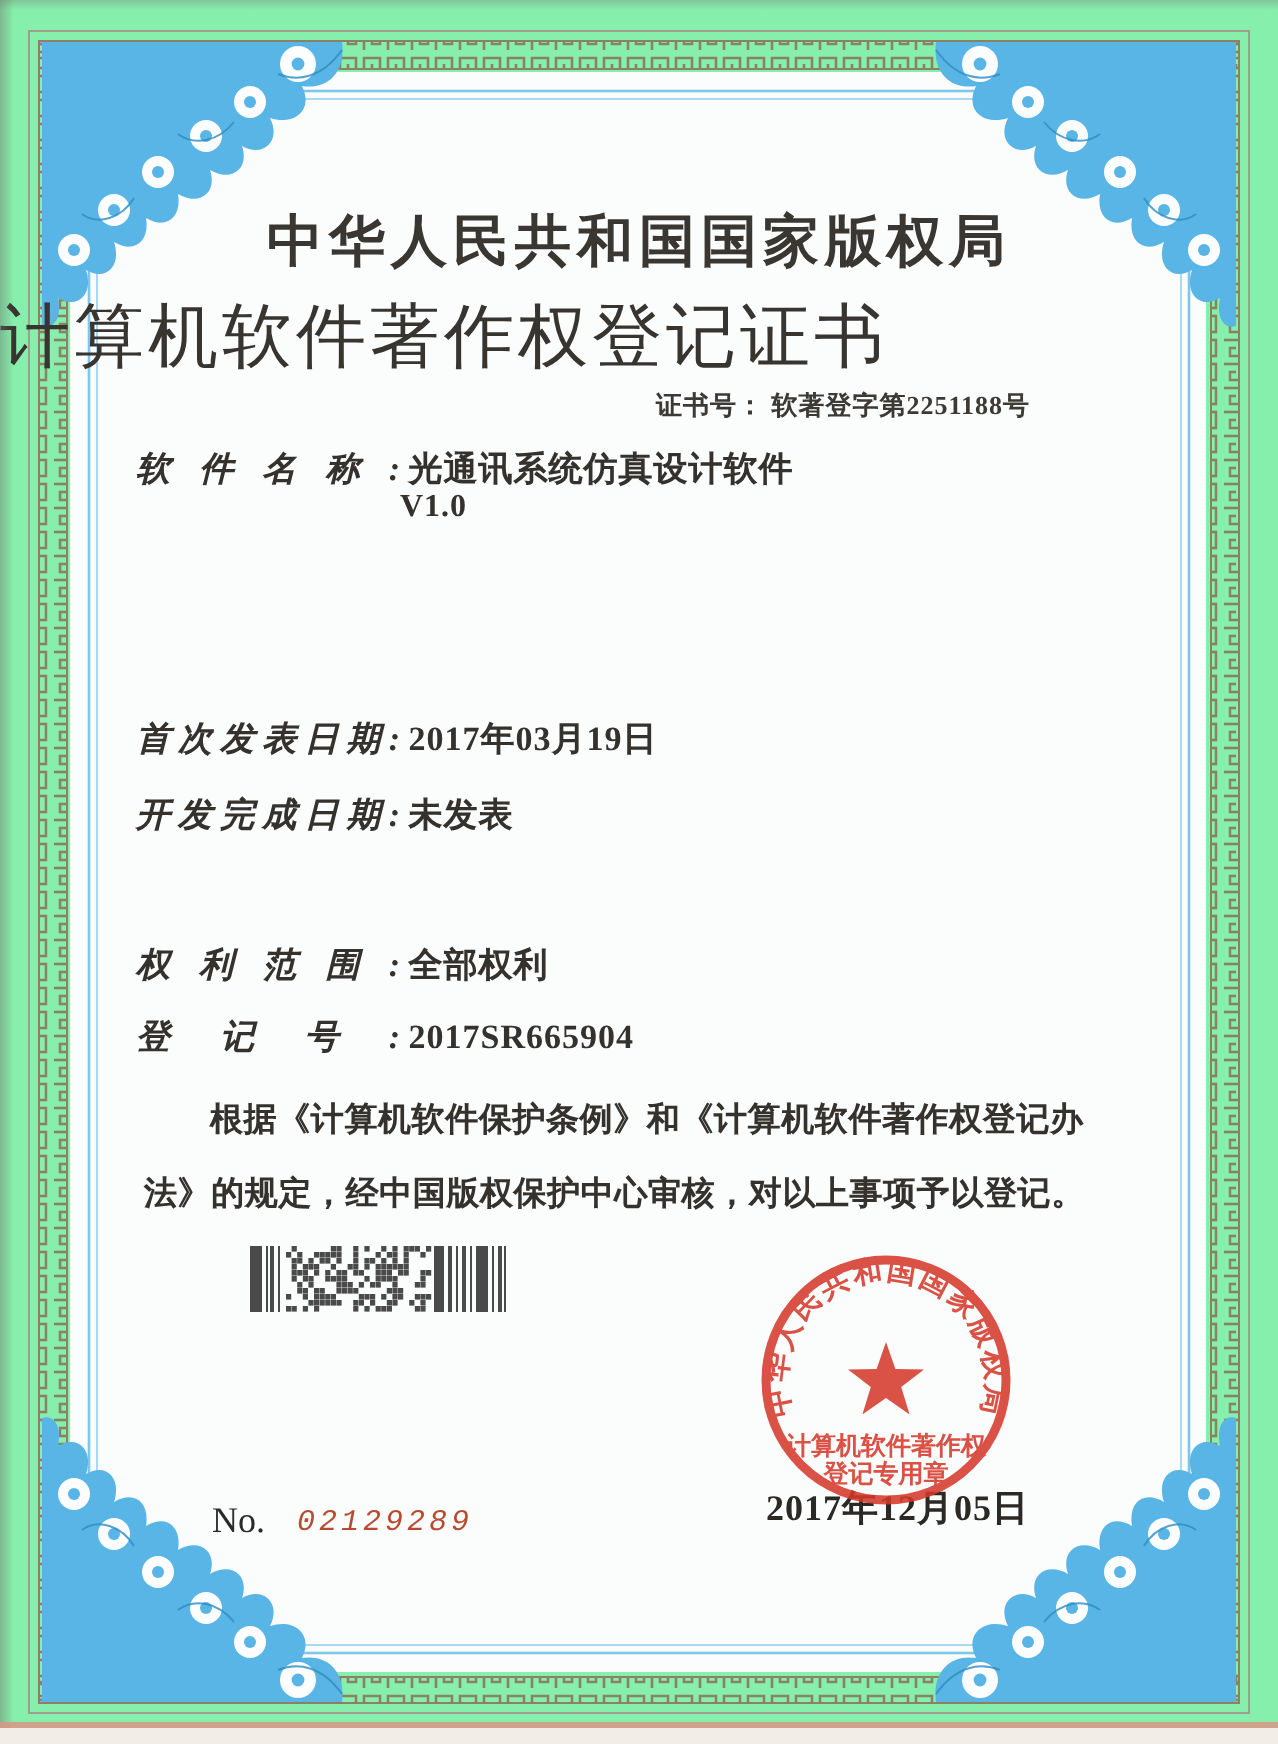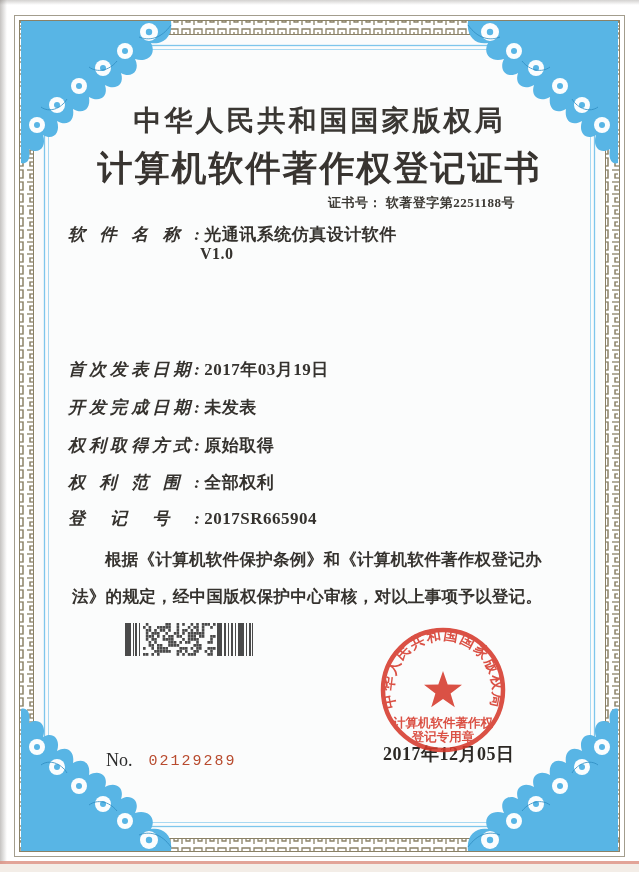--- a/index.html
+++ b/index.html
@@ -1,35 +1,35 @@
 <!DOCTYPE html>
 <html><head>
 <meta charset="utf-8">
 <style>
   html,body{margin:0;padding:0;}
   body{background:#e9e9e7;font-family:"Liberation Serif","DejaVu Serif",serif;}
-  .page{position:relative;width:639px;height:872px;background:#ffffff;overflow:hidden;}
+  .page{position:relative;width:639px;height:872px;background:#86efac;overflow:hidden;}
   .inner-bg{position:absolute;left:35px;top:36px;right:36px;bottom:36px;background:#fbfcfc;}
   .border-svg{position:absolute;left:0;top:0;z-index:1;}
   .content{position:absolute;left:0;top:0;width:639px;height:872px;z-index:2;color:#35322e;}
   .t1{position:absolute;top:102px;left:0;width:100%;text-align:center;font-size:28px;font-weight:700;letter-spacing:3px;color:#3a3733;}
-  .t2{position:absolute;top:145px;left:0;width:100%;text-align:center;font-size:35px;font-weight:700;letter-spacing:2px;color:#383430;}
+  .t2{position:absolute;top:145px;left:0;width:100%;font-size:35px;font-weight:400;letter-spacing:2px;color:#383430;}
   .certno{position:absolute;top:194px;right:124px;font-size:13px;font-weight:600;color:#3d3a35;letter-spacing:.5px;}
   .row{position:absolute;left:68px;font-size:17px;font-weight:600;white-space:nowrap;}
   .row .lbl{display:inline-block;width:132px;text-align:justify;text-align-last:justify;font-style:italic;}
   .row .val{letter-spacing:.5px;}
   .val2{position:absolute;left:200px;top:245px;font-size:16px;font-weight:600;letter-spacing:.5px;}
   .statement{position:absolute;left:72px;top:541px;width:498px;font-size:16.5px;line-height:37px;
              text-indent:2em;font-weight:600;letter-spacing:.3px;margin:0;}
   .barcode{position:absolute;left:125px;top:623px;width:128px;height:33px;}
   .seal{position:absolute;left:368px;top:615px;width:150px;height:150px;opacity:.87;}
   .sealdate{position:absolute;left:383px;top:742px;font-size:18px;font-weight:700;color:#2c2925;letter-spacing:.5px;text-align:right;}
   .serial{position:absolute;left:106px;top:750px;font-size:18px;color:#2b2b2b;}
   .serial .digits{font-family:"Liberation Mono","DejaVu Sans Mono",monospace;font-size:15px;color:#b84b2e;
-                  letter-spacing:2px;margin-left:16px;position:relative;top:-1px;}
+                  letter-spacing:2px;margin-left:16px;position:relative;top:-1px;font-style:italic;}
   .edge-left{position:absolute;left:0;top:0;width:7px;height:872px;z-index:3;
              background:linear-gradient(to right,rgba(110,105,100,.40),rgba(110,105,100,0));}
   .edge-top{position:absolute;left:0;top:0;width:639px;height:5px;z-index:3;
             background:linear-gradient(to bottom,rgba(110,105,100,.30),rgba(110,105,100,0));}
   .bottom-pink{position:absolute;left:0;top:861px;width:639px;height:3px;background:#dd9486;opacity:.85;z-index:3;}
   .bottom-paper{position:absolute;left:0;top:864px;width:639px;height:8px;background:#f3ede7;z-index:3;}
 </style>
 </head>
 <body>
 
@@ -116,24 +116,20 @@
     <div class="row" style="top:358px">
       <span class="lbl">首次发表日期:</span>
       <span class="val">2017年03月19日</span>
     </div>
 
     <div class="row" style="top:396px">
       <span class="lbl">开发完成日期:</span>
       <span class="val">未发表</span>
     </div>
 
-    <div class="row" style="top:434px">
-      <span class="lbl">权利取得方式:</span>
-      <span class="val">原始取得</span>
-    </div>
 
     <div class="row" style="top:471px">
       <span class="lbl">权利范围:</span>
       <span class="val">全部权利</span>
     </div>
 
     <div class="row" style="top:507px">
       <span class="lbl">登记号:</span>
       <span class="val">2017SR665904</span>
     </div>

